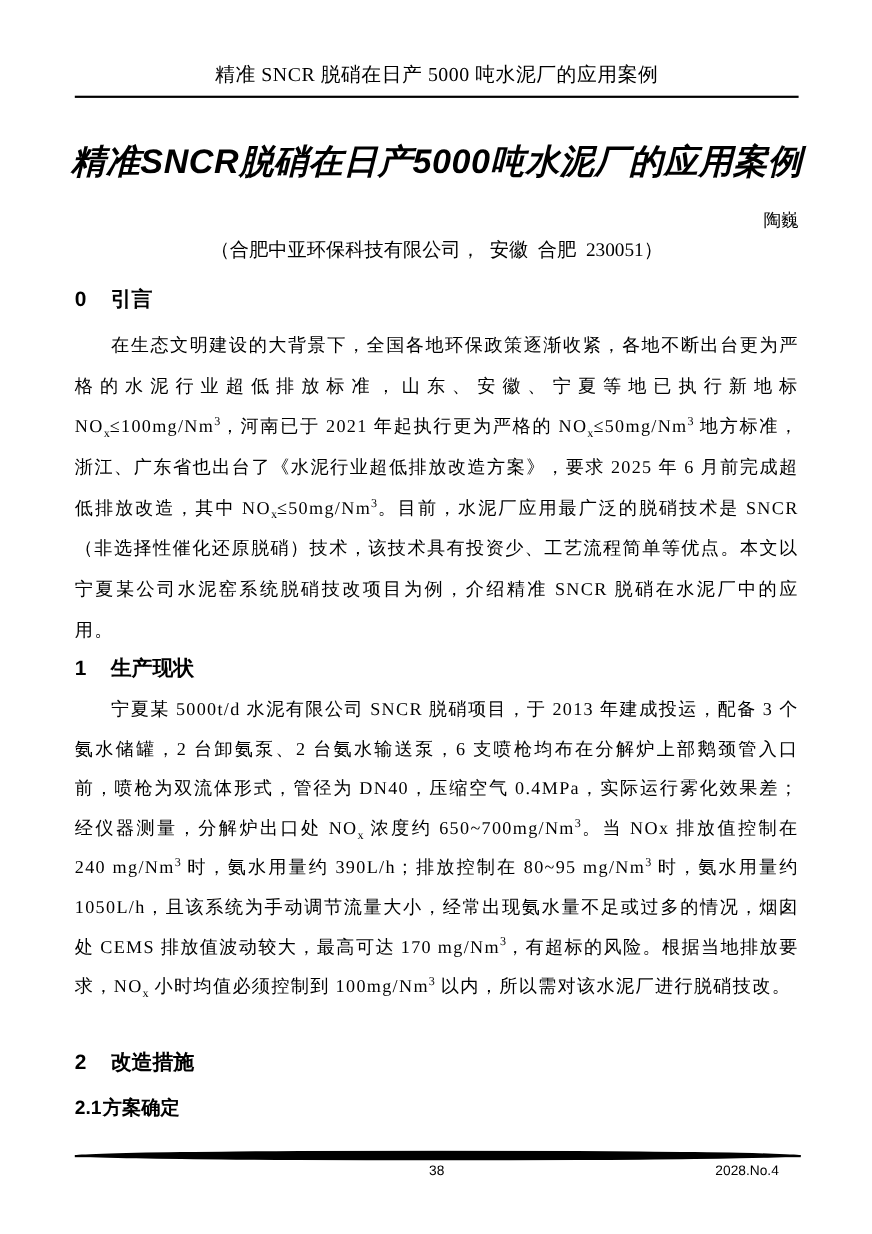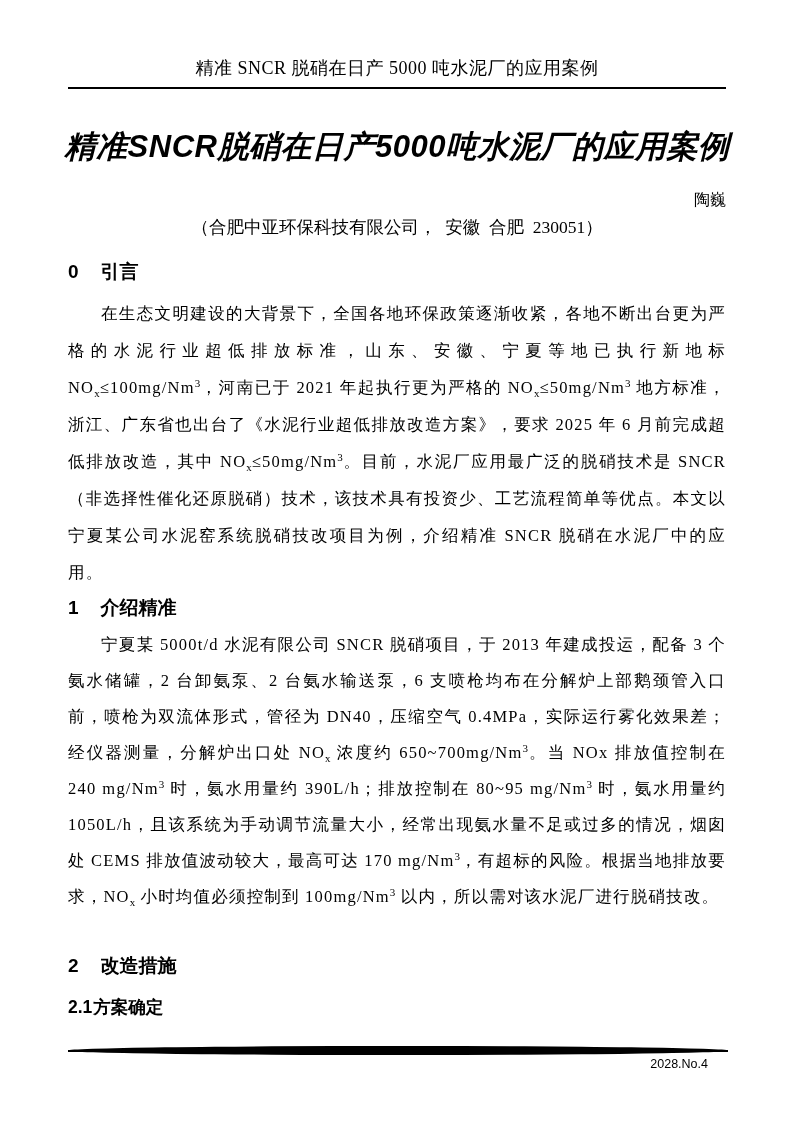--- a/index.html
+++ b/index.html
@@ -117,28 +117,29 @@
 <div class="abs paper-title">精准SNCR脱硝在日产5000吨水泥厂的应用案例</div>
 <div class="abs author">陶巍</div>
 <div class="abs affiliation">（合肥中亚环保科技有限公司，  安徽  合肥  230051）</div>
 
 <div class="abs sec-h h-0">
   <span class="sec-num">0</span><span>引言</span>
 </div>
 <div class="abs para p-0">在生态文明建设的大背景下，全国各地环保政策逐渐收紧，各地不断出台更为严格的水泥行业超低排放标准，山东、安徽、宁夏等地已执行新地标NO<sub>x</sub>≤100mg/Nm<sup>3</sup>，河南已于 2021 年起执行更为严格的 NO<sub>x</sub>≤50mg/Nm<sup>3</sup> 地方标准，浙江、广东省也出台了《水泥行业超低排放改造方案》，要求 2025 年 6 月前完成超低排放改造，其中 NO<sub>x</sub>≤50mg/Nm<sup>3</sup>。目前，水泥厂应用最广泛的脱硝技术是 SNCR（非选择性催化还原脱硝）技术，该技术具有投资少、工艺流程简单等优点。本文以宁夏某公司水泥窑系统脱硝技改项目为例，介绍精准 SNCR 脱硝在水泥厂中的应用。</div>
 
 <div class="abs sec-h h-1">
-  <span class="sec-num">1</span><span>介绍精准</span>
+  <span class="sec-num">1</span><span>生产现状</span>
 </div>
 <div class="abs para p-1">宁夏某 5000t/d 水泥有限公司 SNCR 脱硝项目，于 2013 年建成投运，配备 3 个氨水储罐，2 台卸氨泵、2 台氨水输送泵，6 支喷枪均布在分解炉上部鹅颈管入口前，喷枪为双流体形式，管径为 DN40，压缩空气 0.4MPa，实际运行雾化效果差；经仪器测量，分解炉出口处 NO<sub>x</sub> 浓度约 650~700mg/Nm<sup>3</sup>。当 NOx 排放值控制在 240 mg/Nm<sup>3</sup> 时，氨水用量约 390L/h；排放控制在 80~95 mg/Nm<sup>3</sup> 时，氨水用量约 1050L/h，且该系统为手动调节流量大小，经常出现氨水量不足或过多的情况，烟囱处 CEMS 排放值波动较大，最高可达 170 mg/Nm<sup>3</sup>，有超标的风险。根据当地排放要求，NO<sub>x</sub> 小时均值必须控制到 100mg/Nm<sup>3</sup> 以内，所以需对该水泥厂进行脱硝技改。</div>
 
 <div class="abs sec-h h-2">
   <span class="sec-num">2</span><span>改造措施</span>
 </div>
 
 <div class="abs sec-h sub h-2-1">
   <span class="sec-num">2.1</span><span>方案确定</span>
 </div>
 
 <div class="abs footer-rule"></div>
 <div class="abs footer-text-row">
+  <span class="page-number">38</span>
   <span class="issue-number">2028.No.4</span>
 </div>
 
 </body></html>

